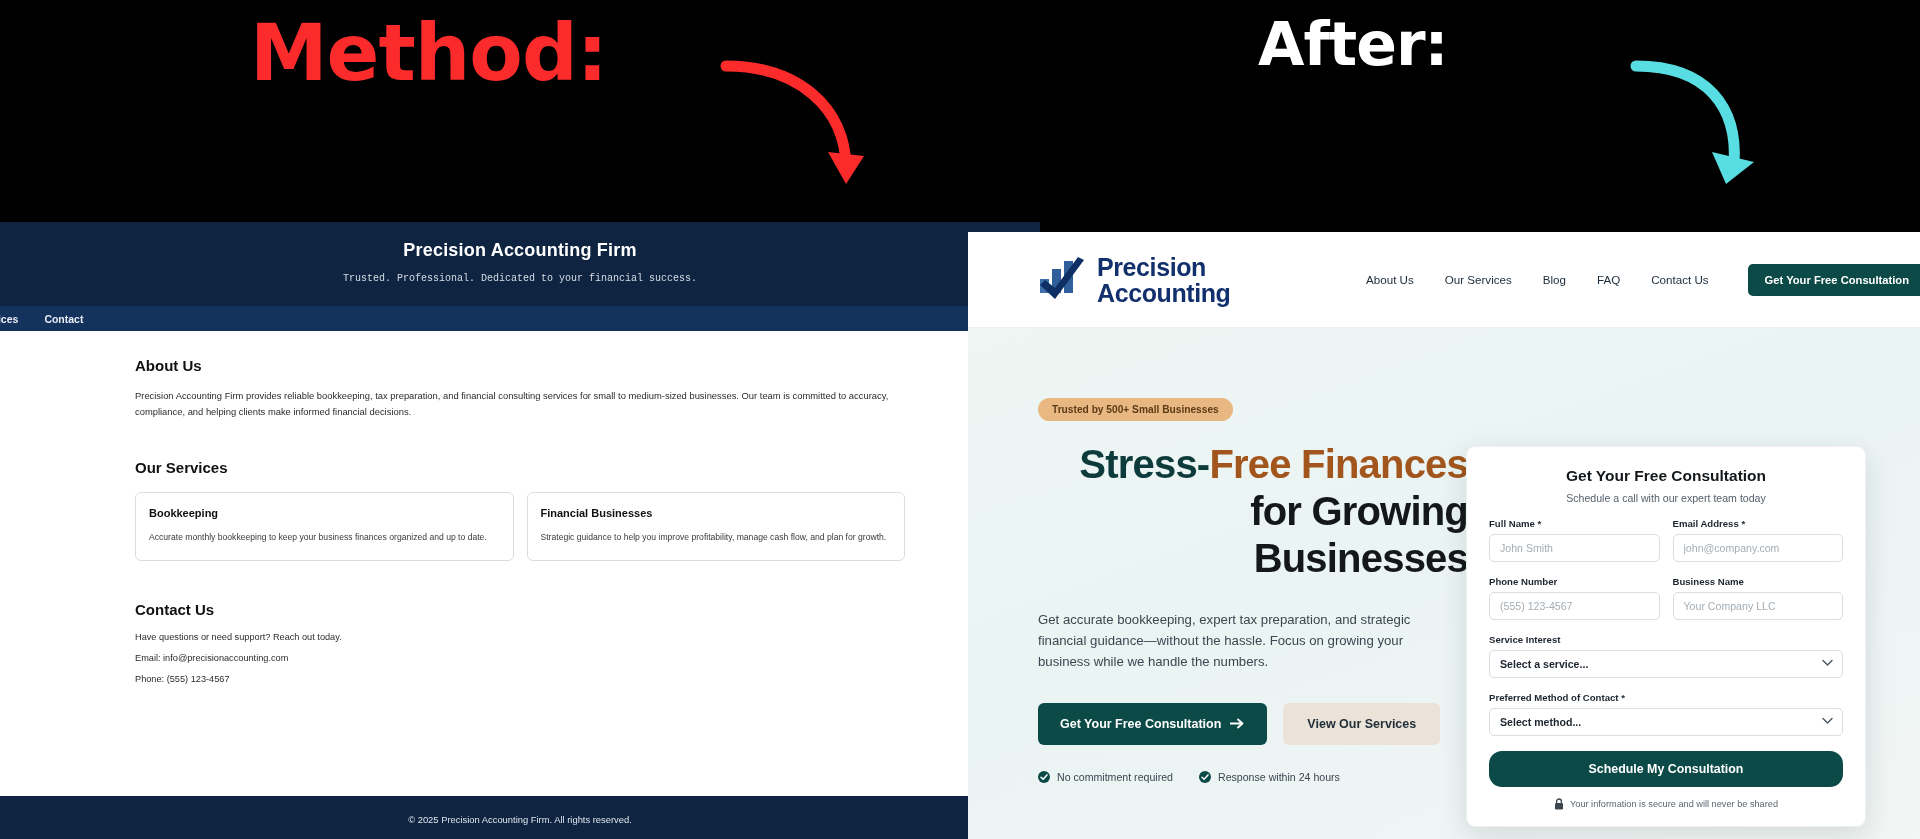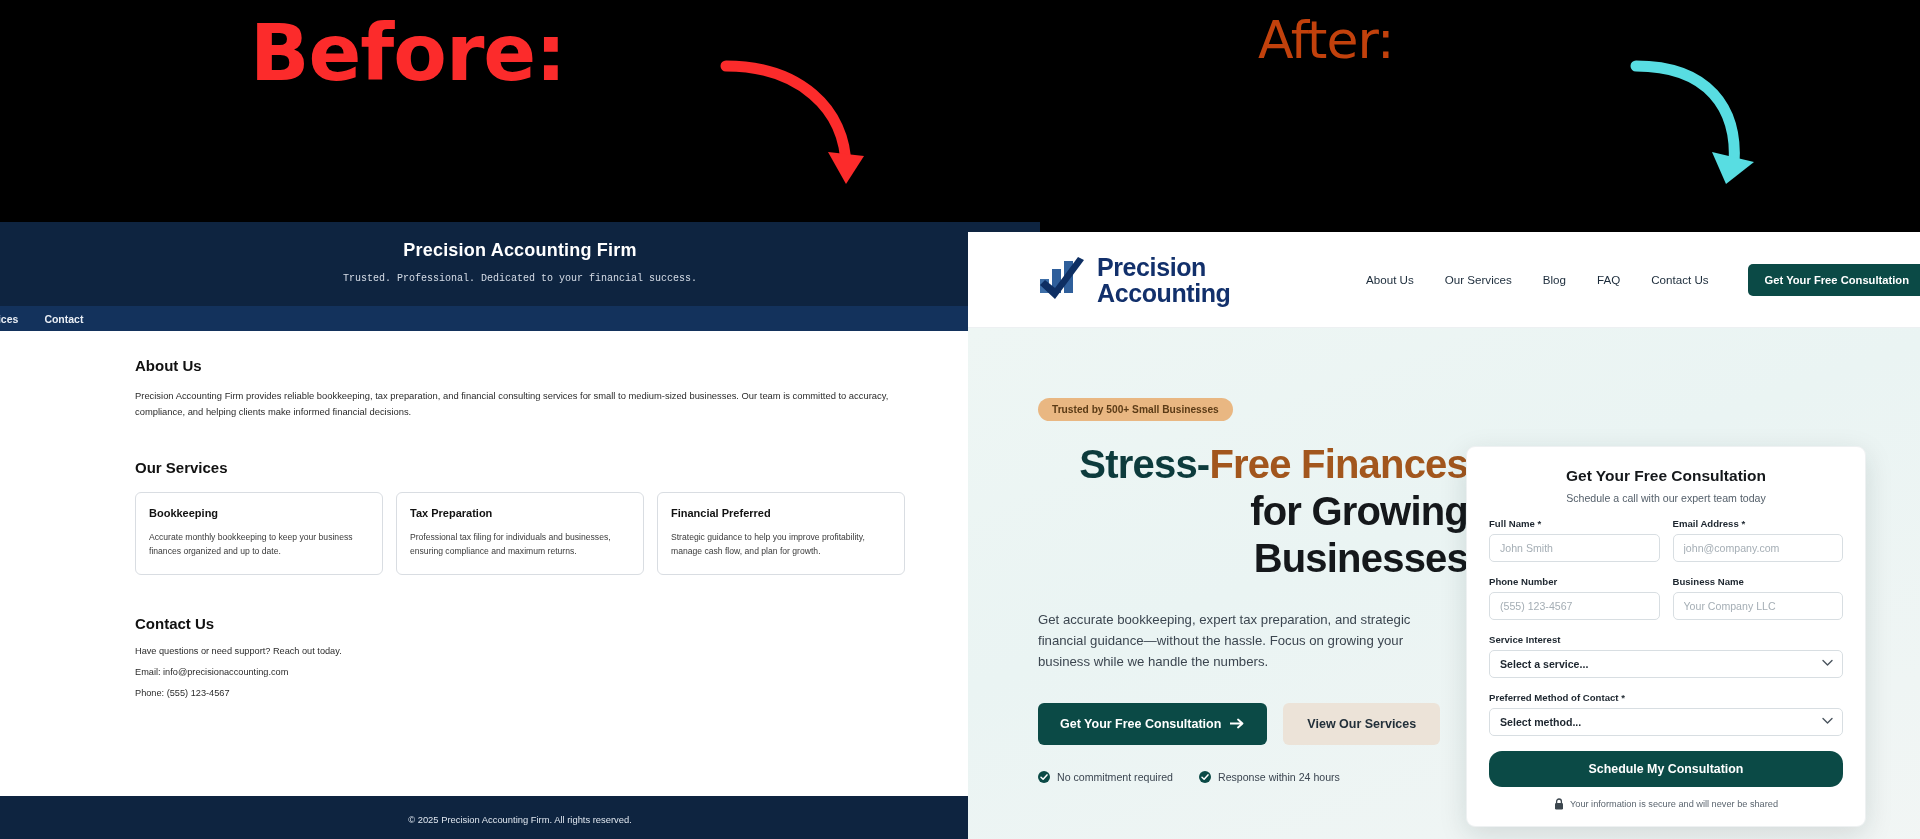--- a/index.html
+++ b/index.html
@@ -11,22 +11,22 @@
   
   .label-before {
     position:absolute; left:250px; top:14px;
     font-family:"DejaVu Sans", sans-serif;
     font-size:78px; font-weight:bold; letter-spacing:-1px;
     color:#fc2b2b; line-height:1;
   }
   .label-after {
     position:absolute; left:1258px; top:14px;
     font-family:"DejaVu Sans", sans-serif;
-    font-size:52px; font-weight:normal; letter-spacing:-1px;
-    color:#c2410c; line-height:1;
+    font-size:60px; font-weight:bold; letter-spacing:-1px;
+    color:#ffffff; line-height:1;
   }
   .arrow-red { position:absolute; left:720px; top:52px; width:160px; height:160px; }
   .arrow-cyan { position:absolute; left:1630px; top:52px; width:160px; height:160px; }
 
   
   .before-shot {
     position:absolute; left:0px; top:222px; width:1040px; height:617px;
     background:#ffffff; overflow:hidden;
   }
   .b-hero { background:#0e2440; padding:18px 0 22px; text-align:center; }
@@ -118,21 +118,21 @@
     font-family:"Liberation Sans", sans-serif;
   }
   .a-secure { display:flex; align-items:center; justify-content:center; gap:6px;
               margin-top:11px; font-size:9.2px; color:#5b656f; }
 </style>
 </head>
 <body>
 
 <div class="stage">
 
-  <div class="label-before">Before:</div>
+  <div class="label-before">Method:</div>
   <div class="label-after">After:</div>
 
   <svg class="arrow-red" viewBox="0 0 160 160">
     <path d="M6,14 C78,14 126,56 126,116" stroke="#fc2b2b" stroke-width="11" fill="none" stroke-linecap="round"></path>
     <path d="M126,132 L108,100 L144,104 Z" fill="#fc2b2b"></path>
   </svg>
 
   <svg class="arrow-cyan" viewBox="0 0 160 160">
     <path d="M6,14 C78,14 108,56 104,112" stroke="#58dde2" stroke-width="11" fill="none" stroke-linecap="round"></path>
     <path d="M96,132 L82,100 L124,110 Z" fill="#58dde2"></path>
@@ -152,25 +152,21 @@
       <div class="b-p">Precision Accounting Firm provides reliable bookkeeping, tax preparation, and financial consulting services for small to medium-sized businesses. Our team is committed to accuracy, compliance, and helping clients make informed financial decisions.</div>
 
       <div class="b-sec-gap"></div>
       <div class="b-h2">Our Services</div>
       <div class="b-cards">
         <div class="b-card">
           <h3>Bookkeeping</h3>
           <p>Accurate monthly bookkeeping to keep your business finances organized and up to date.</p>
         </div>
         <div class="b-card">
-          <h3>Tax Preparation</h3>
-          <p>Professional tax filing for individuals and businesses, ensuring compliance and maximum returns.</p>
-        </div>
-        <div class="b-card">
-          <h3>Financial Preferred</h3>
+          <h3>Financial Businesses</h3>
           <p>Strategic guidance to help you improve profitability, manage cash flow, and plan for growth.</p>
         </div>
       </div>
 
       <div class="b-sec-gap"></div>
       <div class="b-h2">Contact Us</div>
       <div class="b-contact-line">Have questions or need support? Reach out today.</div>
       <div class="b-contact-line">Email: info@precisionaccounting.com</div>
       <div class="b-contact-line">Phone: (555) 123-4567</div>
     </div>

